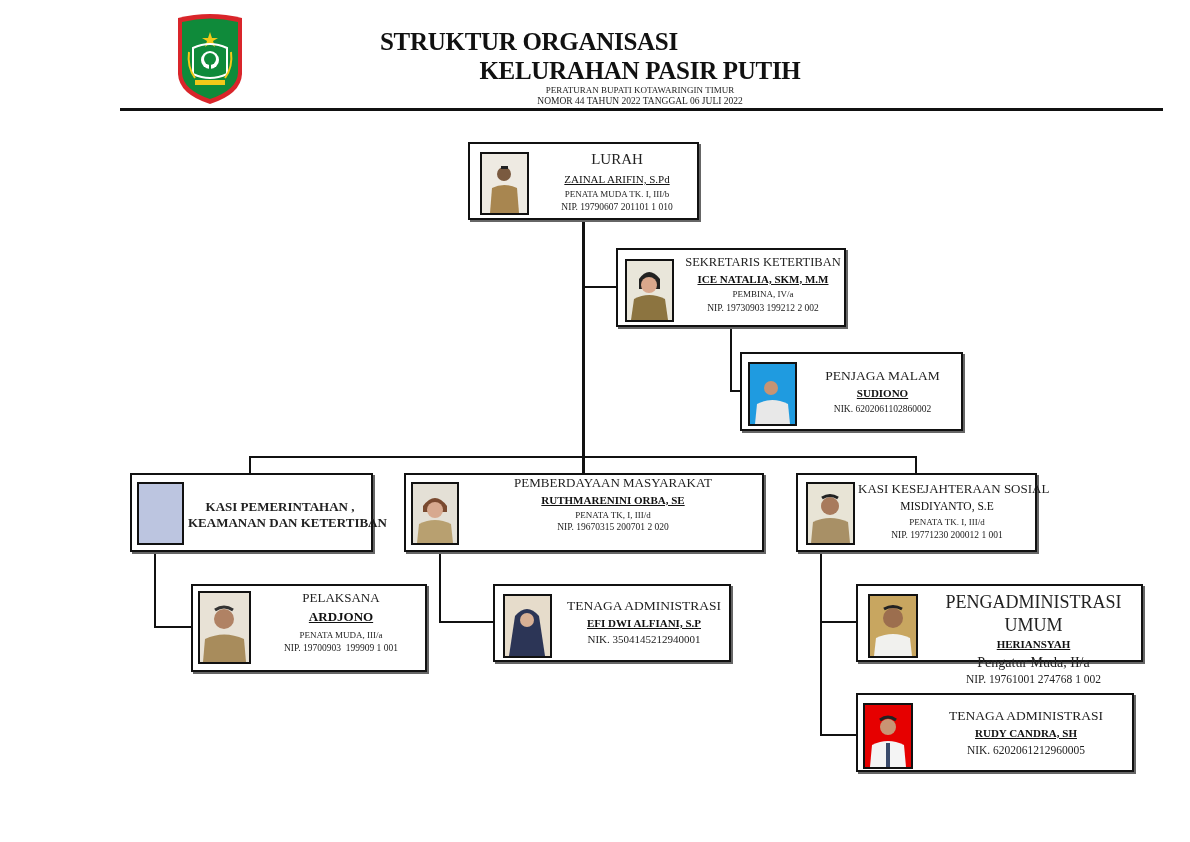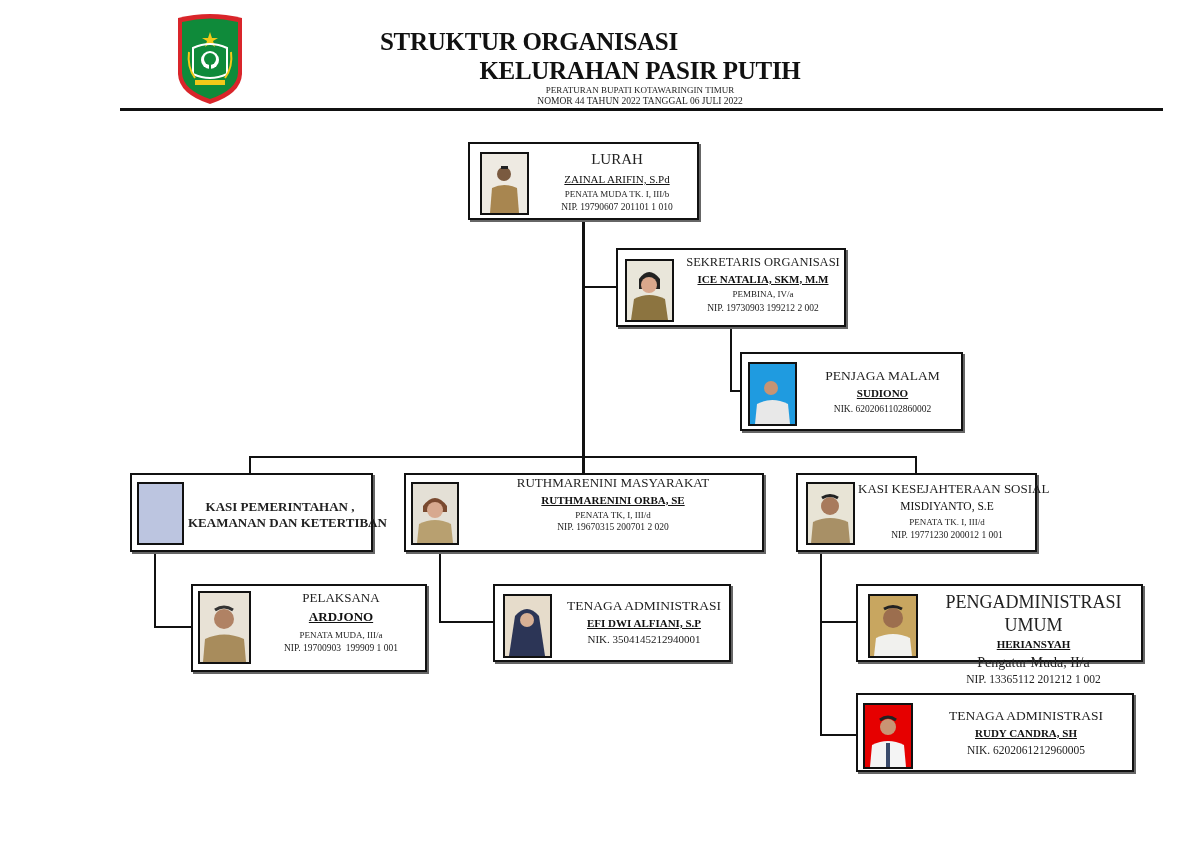--- a/index.html
+++ b/index.html
@@ -82,21 +82,21 @@
 
 <div class="box" style="left:616px; top:248px; width:230px; height:79px;">
   <div class="photo" style="left:7px; top:9px; width:49px; height:63px; background:#e9e6da;">
     <svg width="45" height="59" viewBox="0 0 45 59">
         <path d="M12 18 Q22 4 33 18 L33 28 L12 28 Z" fill="#222"></path>
         <circle cx="22" cy="24" r="8" fill="#d9a78c"></circle>
         <path d="M4 59 L7 38 Q22 30 38 38 L41 59 Z" fill="#8c7440"></path>
       </svg>
   </div>
   <div class="txt" style="left:64px; top:5px; width:162px;">
-    <span class="role" style="font-size:12.5px;">SEKRETARIS ORGANISASI</span>
+    <span class="role" style="font-size:12.5px;">SEKRETARIS KETERTIBAN</span>
     <span class="name" style="margin-top:2px;">ICE NATALIA, SKM, M.M</span>
     <span class="rank" style="margin-top:3px;">PEMBINA, IV/a</span>
     <span class="nip" style="margin-top:2px;">NIP. 19730903 199212 2 002</span>
   </div>
 </div>
 
 <div class="box" style="left:740px; top:352px; width:223px; height:79px;">
   <div class="photo" style="left:6px; top:8px; width:49px; height:64px; background:#1f9be0;">
     <svg width="45" height="60" viewBox="0 0 45 60">
         <circle cx="21" cy="24" r="7" fill="#c69474"></circle>
@@ -120,21 +120,21 @@
 
 <div class="box" style="left:404px; top:473px; width:360px; height:79px;">
   <div class="photo" style="left:5px; top:7px; width:48px; height:63px; background:#e4e0d6;">
     <svg width="44" height="59" viewBox="0 0 44 59">
         <path d="M10 22 Q22 6 34 22 L34 28 L10 28 Z" fill="#7a4a30"></path>
         <circle cx="22" cy="26" r="8" fill="#d7a98f"></circle>
         <path d="M4 59 L6 40 Q22 32 38 40 L40 59 Z" fill="#b8a070"></path>
       </svg>
   </div>
   <div class="txt" style="left:58px; top:1px; width:298px; line-height:1.15;">
-    <span class="role" style="font-size:13px;">RUTHMARENINI MASYARAKAT</span>
+    <span class="role" style="font-size:13px;">PEMBERDAYAAN MASYARAKAT</span>
     <span class="name" style="margin-top:3px;">RUTHMARENINI ORBA, SE</span>
     <span class="rank" style="margin-top:3px;">PENATA TK, I, III/d</span>
     <span class="nip" style="margin-top:2px;">NIP. 19670315 200701 2 020</span>
   </div>
 </div>
 
 <div class="box" style="left:796px; top:473px; width:241px; height:79px;">
   <div class="photo" style="left:8px; top:7px; width:49px; height:63px; background:#e8e4d6;">
     <svg width="45" height="59" viewBox="0 0 45 59">
         <circle cx="22" cy="22" r="9" fill="#a87a5c"></circle>
@@ -185,21 +185,21 @@
     <svg width="46" height="60" viewBox="0 0 46 60">
         <circle cx="23" cy="22" r="10" fill="#9c6e4e"></circle>
         <path d="M14 13 Q23 8 32 13" stroke="#222" stroke-width="3" fill="none"></path>
         <path d="M4 60 L6 42 Q23 34 40 42 L42 60 Z" fill="#f1f1ee"></path>
       </svg>
   </div>
   <div class="txt" style="left:68px; top:5px; width:215px;">
     <span class="role" style="font-size:18px;font-family:Liberation Serif, serif;">PENGADMINISTRASI UMUM</span>
     <span class="name" style="margin-top:2px;">HERIANSYAH</span>
     <span class="nip" style="margin-top:2px; font-size:14px;">Pengatur Muda, II/a</span>
-    <span class="nip" style="margin-top:1px; font-size:11.5px;">NIP. 13365112 201212 1 002</span>
+    <span class="nip" style="margin-top:1px; font-size:11.5px;">NIP. 19761001 274768 1 002</span>
   </div>
 </div>
 
 <div class="box" style="left:856px; top:693px; width:278px; height:79px;">
   <div class="photo" style="left:5px; top:8px; width:50px; height:66px; background:#e60000;">
     <svg width="46" height="62" viewBox="0 0 46 62">
         <circle cx="23" cy="22" r="8" fill="#c99474"></circle>
         <path d="M15 15 Q23 9 31 15" stroke="#222" stroke-width="3" fill="none"></path>
         <path d="M5 62 L7 40 Q23 32 39 40 L41 62 Z" fill="#f4f4f4"></path>
         <rect x="21" y="38" width="4" height="24" fill="#3a4a6a"></rect>

